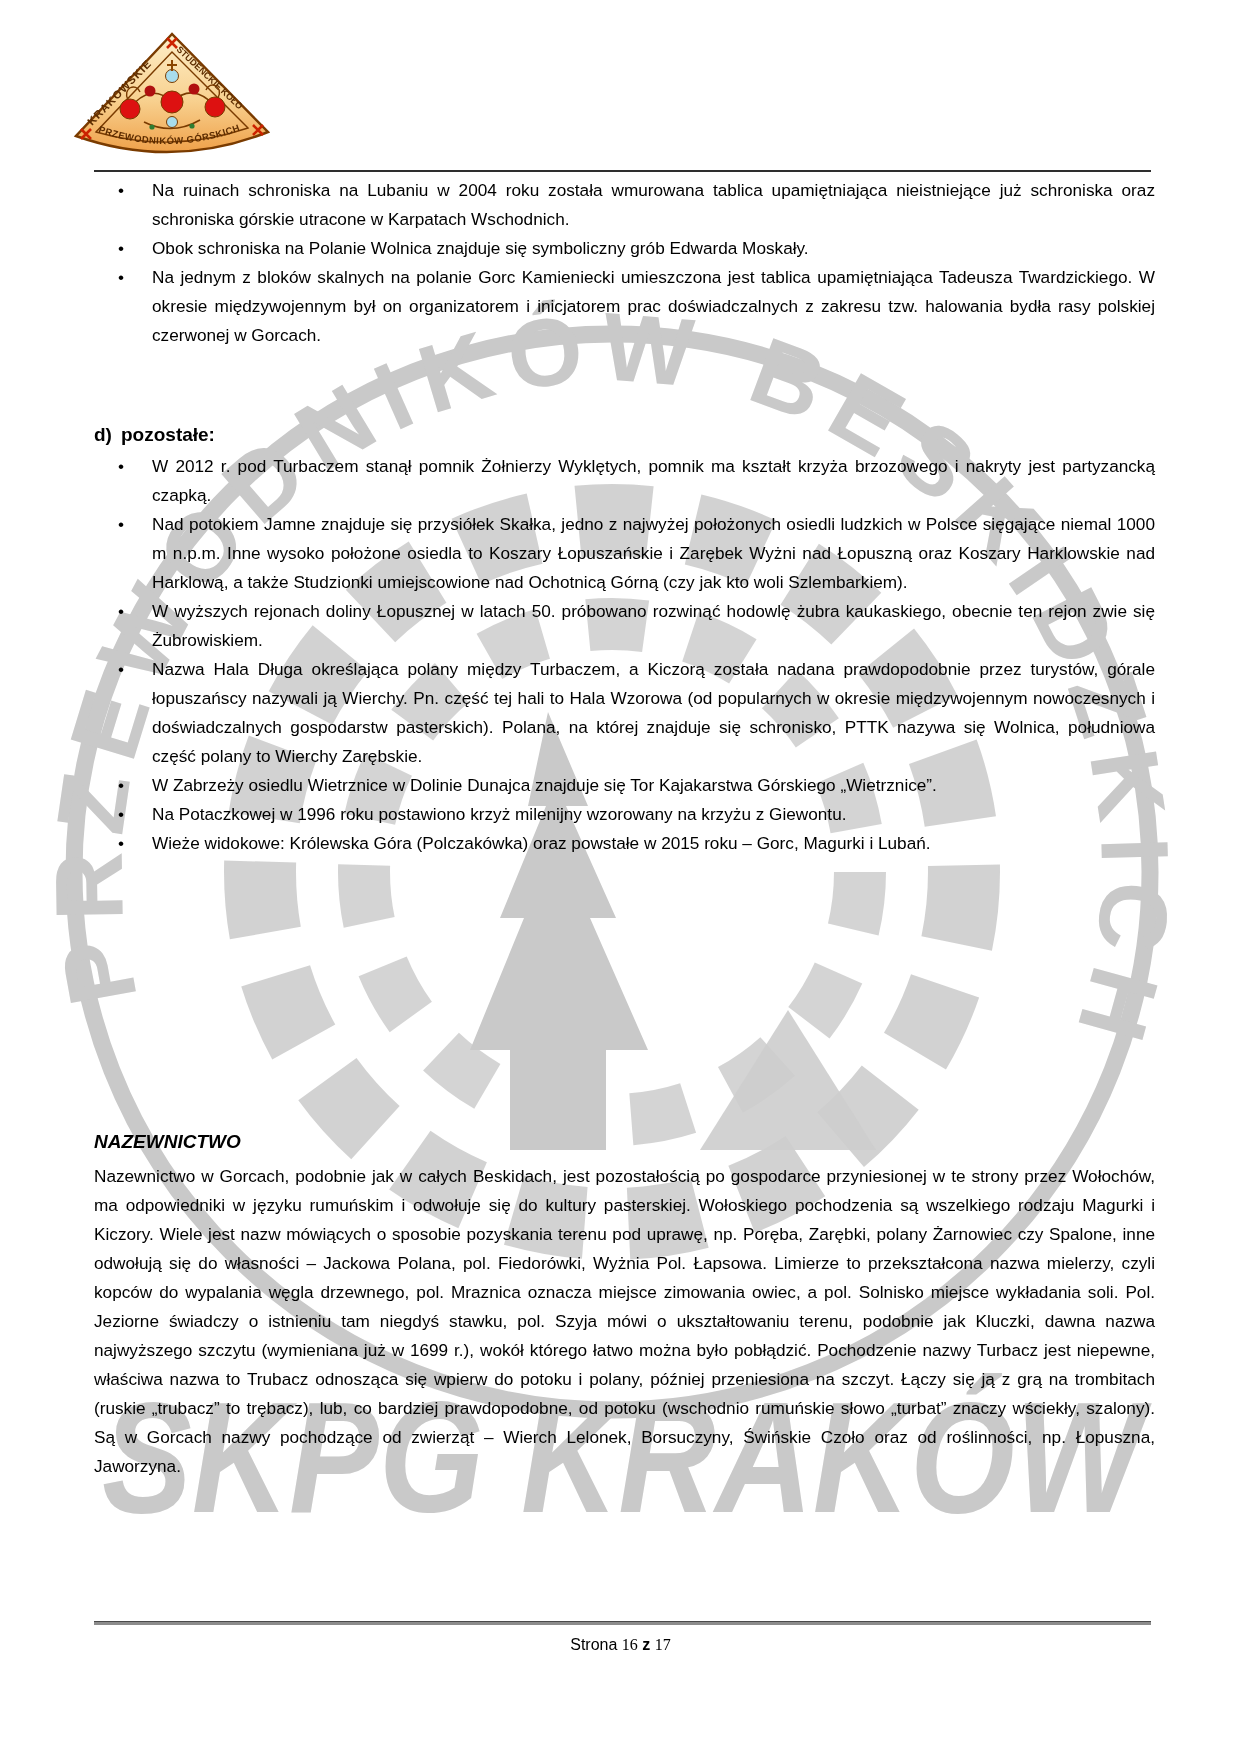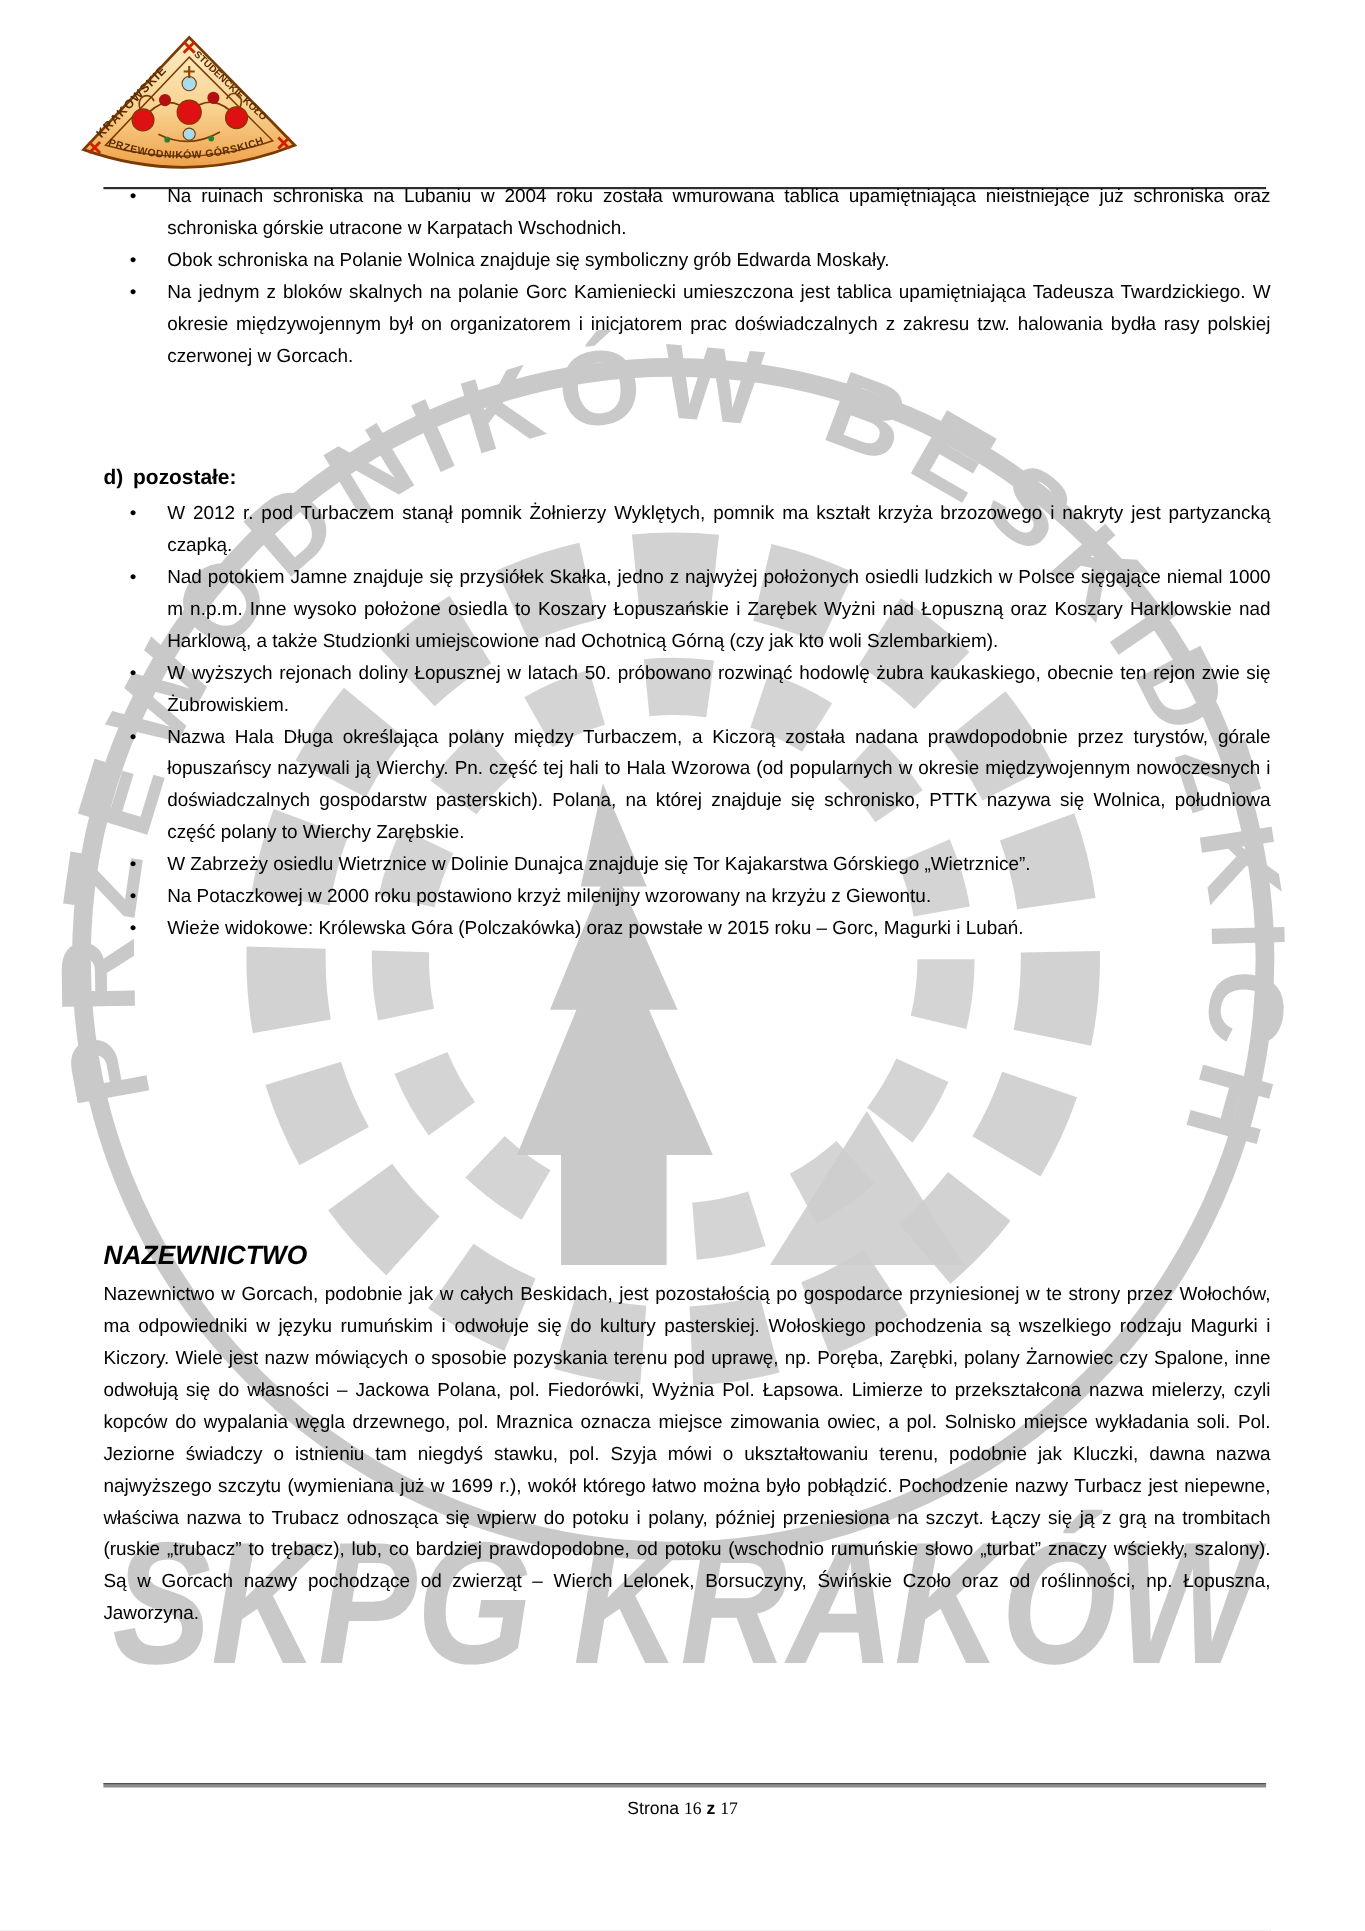--- a/index.html
+++ b/index.html
@@ -18,26 +18,26 @@
     font-size:17.5px;font-weight:bold;font-style:italic;line-height:24px;
     letter-spacing:.1px;
   }
   .rule-top{left:94px;top:170px;width:1057px;height:0;border-top:2px solid #2e2e2e;}
   .textcol{left:94px;width:1061px;font-size:17.2px;line-height:29px;text-align:justify;}
   .bullets{margin:0;padding:0;list-style:none;}
   .bullet{display:flex;}
   .bullet .bm{flex:0 0 58px;box-sizing:border-box;padding-left:24px;}
   .bullet .bm::before{content:"\2022";font-size:17.2px;}
   .bullet .bt{flex:1 1 auto;text-align:justify;}
-  .top-bullets{top:164px;}
+  .top-bullets{top:176px;}
   .section-d{top:420px;}
   .h-d{display:flex;font-size:19px;font-weight:bold;line-height:29px;margin-bottom:3px;}
   .h-d .h-label{flex:0 0 27px;}
   .naz{top:1126px;}
-  .naz-h{font-size:24px;font-weight:bold;font-style:italic;line-height:32px;margin-bottom:4px;}
+  .naz-h{font-size:19px;font-weight:bold;font-style:italic;line-height:32px;margin-bottom:4px;}
   .naz-p{text-align:justify;}
   .rule-bottom{left:94px;top:1621px;width:1057px;height:3px;background:#8c8c8c;border-top:1px solid #4a4a4a;}
   .footer-text{left:0;top:1633px;width:1241px;text-align:center;font-size:16px;line-height:24px;}
   .footer-text .num{font-family:"Liberation Serif","DejaVu Serif",serif;}
   .footer-text .sep{font-weight:bold;}
 </style>
 </head>
 <body>
 
 <div class="page">
@@ -141,21 +141,21 @@
       <li class="bullet">
         <span class="bm"></span>
         <span class="bt">Nazwa Hala Długa określająca polany między Turbaczem, a Kiczorą została nadana prawdopodobnie przez turystów, górale łopuszańscy nazywali ją Wierchy. Pn. część tej hali to Hala Wzorowa (od popularnych w okresie międzywojennym nowoczesnych i doświadczalnych gospodarstw pasterskich). Polana, na której znajduje się schronisko, PTTK nazywa się Wolnica, południowa część polany to Wierchy Zarębskie.</span>
       </li>
       <li class="bullet">
         <span class="bm"></span>
         <span class="bt">W Zabrzeży osiedlu Wietrznice w Dolinie Dunajca znajduje się Tor Kajakarstwa Górskiego „Wietrznice”.</span>
       </li>
       <li class="bullet">
         <span class="bm"></span>
-        <span class="bt">Na Potaczkowej w 2000 roku postawiono krzyż milenijny wzorowany na krzyżu z Giewontu.</span>
+        <span class="bt">Na Potaczkowej w 1996 roku postawiono krzyż milenijny wzorowany na krzyżu z Giewontu.</span>
       </li>
       <li class="bullet">
         <span class="bm"></span>
         <span class="bt">Wieże widokowe: Królewska Góra (Polczakówka) oraz powstałe w 2015 roku – Gorc, Magurki i Lubań.</span>
       </li>
     </ul>
   </div>
 
   <div class="layer textcol naz">
     <div class="naz-h">NAZEWNICTWO</div>

